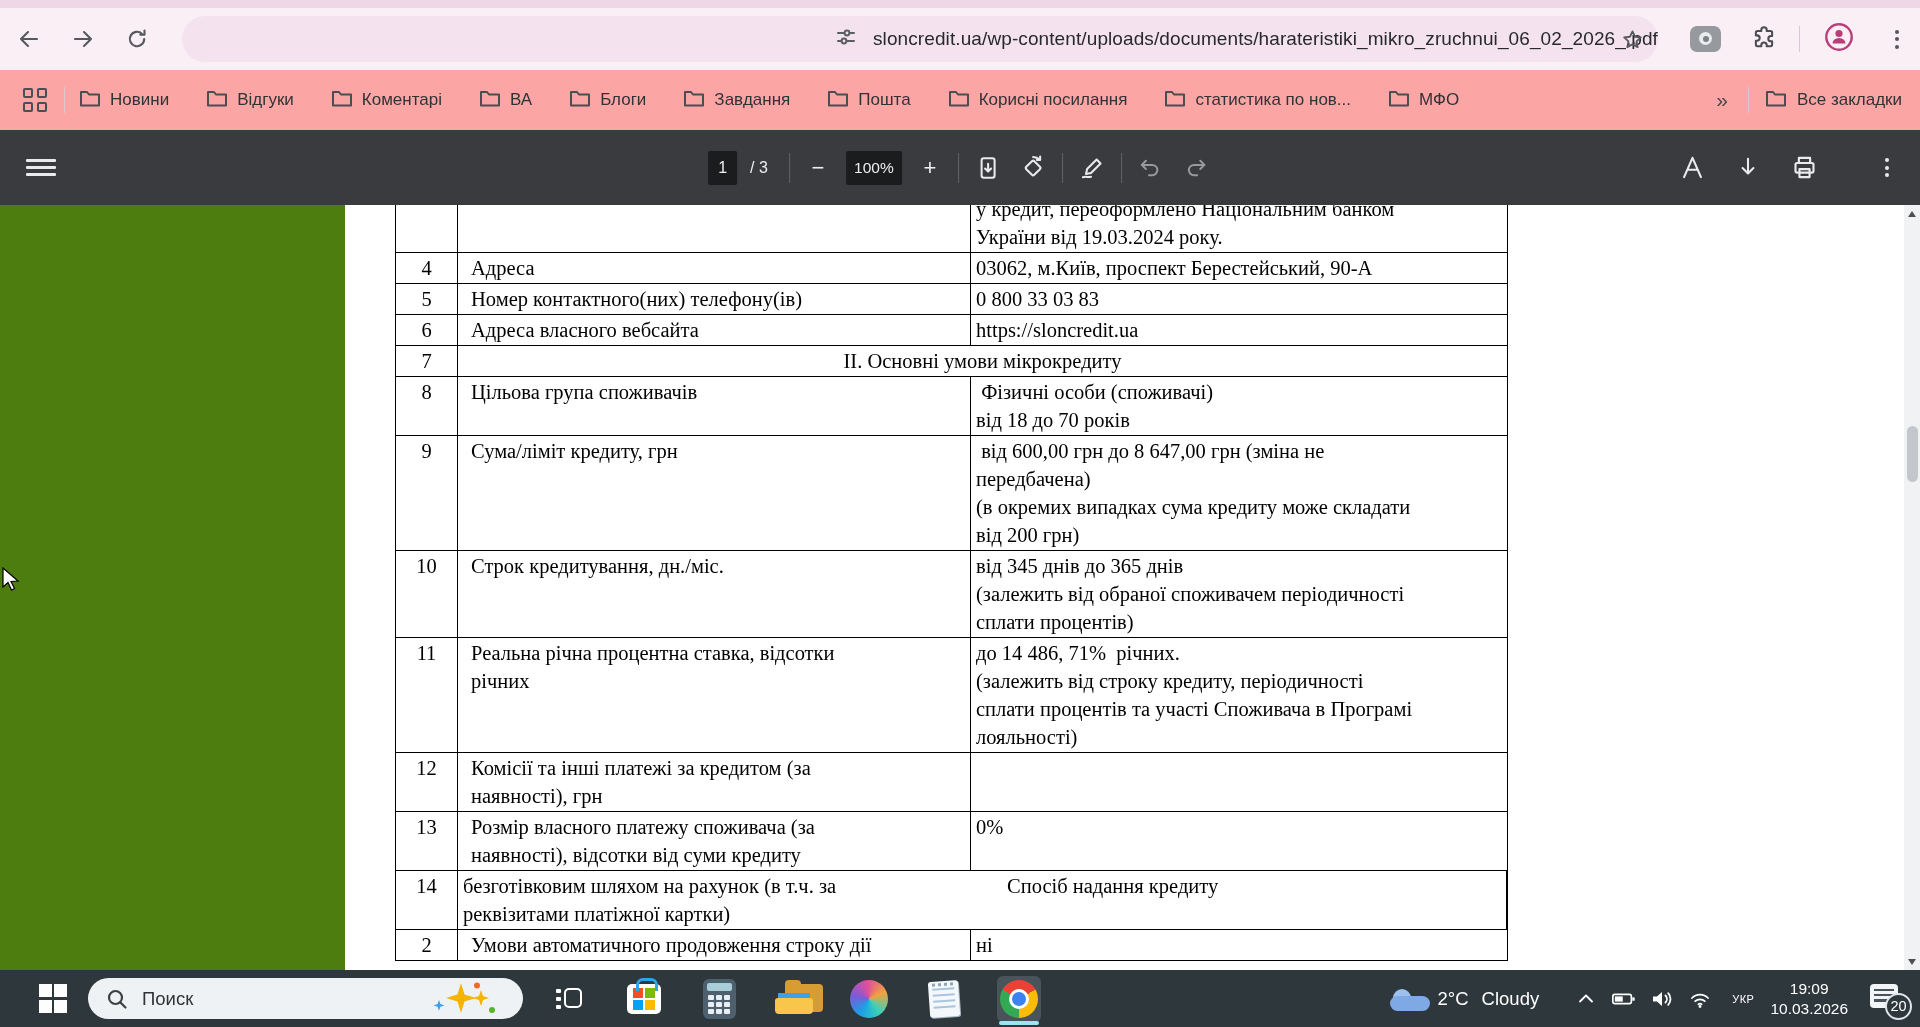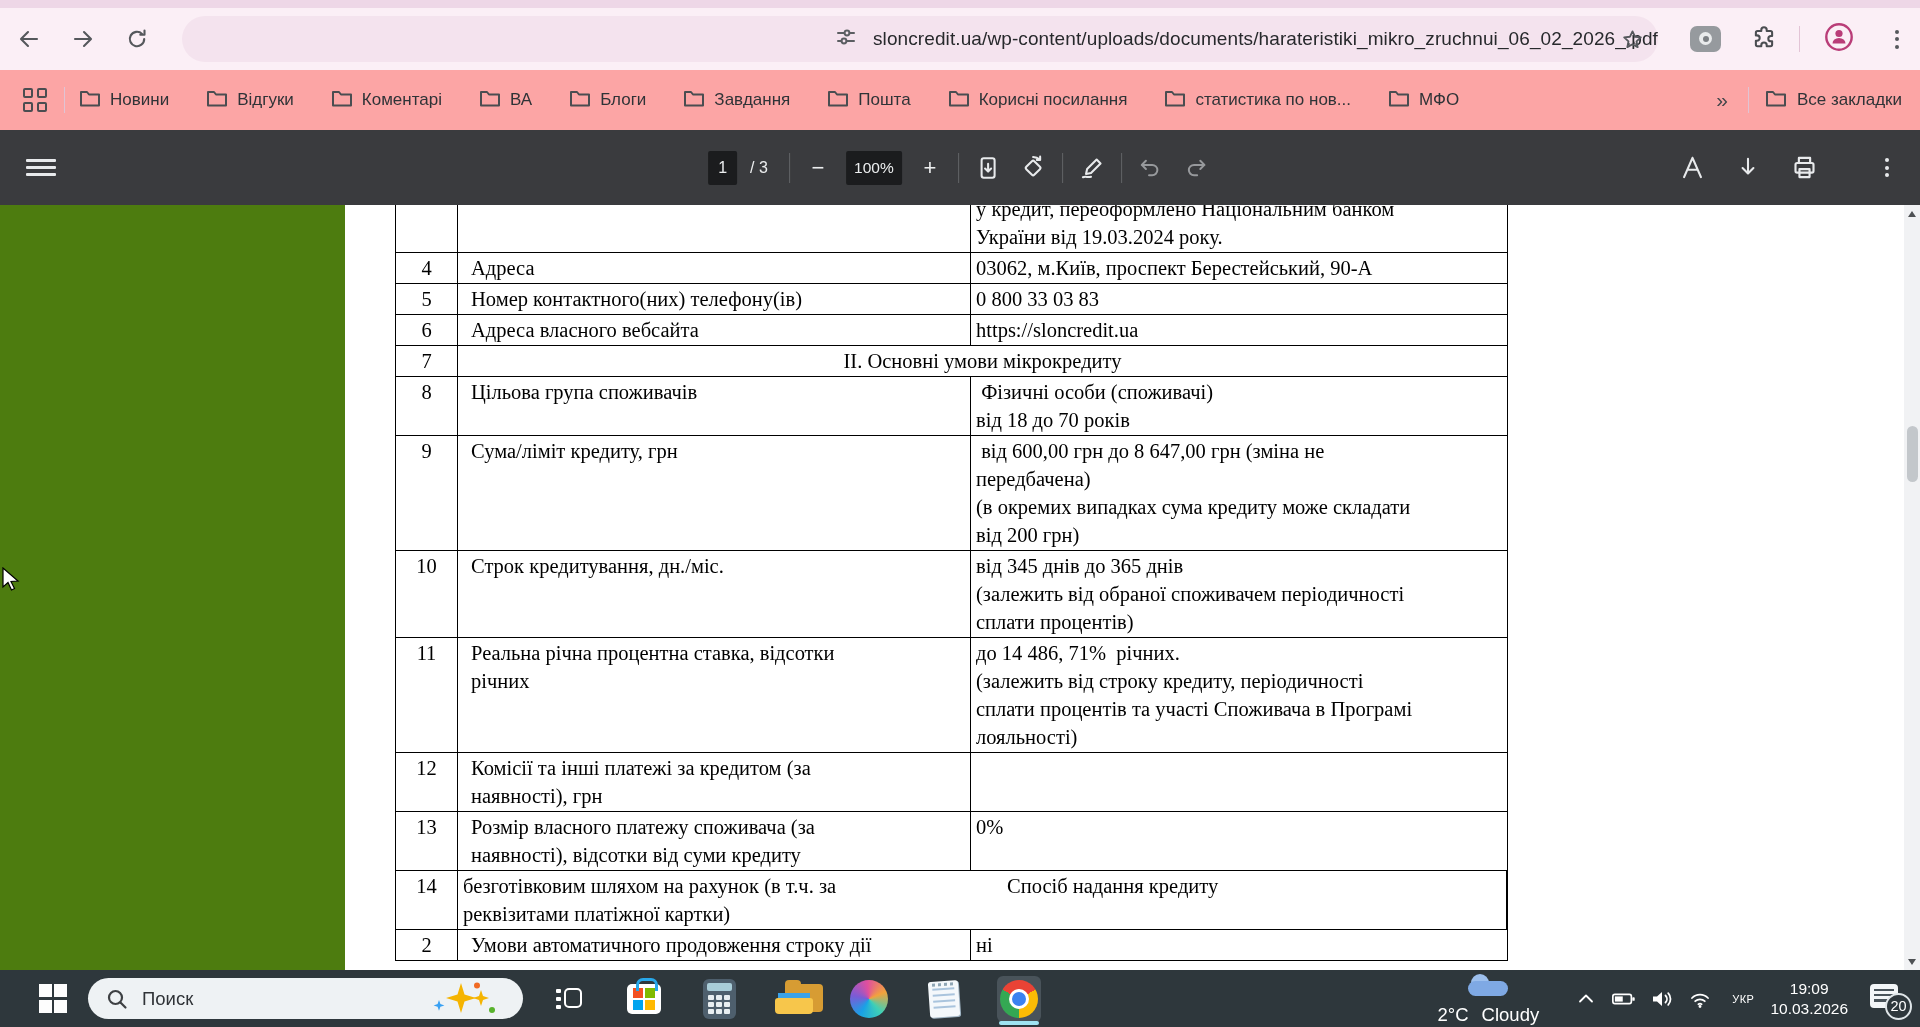--- a/index.html
+++ b/index.html
@@ -120,21 +120,21 @@
   .notepad::before { content:""; position:absolute; top:2px; left:4px; right:4px; height:3px;
                      background:repeating-linear-gradient(90deg,#8fa6b5 0 3px, transparent 3px 6px); }
   .notepad i { display:block; height:2px; background:#a9c4dd; margin-bottom:4px; }
 
   .chrome-ball { width:38px; height:38px; border-radius:50%; position:relative;
                  background:conic-gradient(from -60deg, #ea4335 0 120deg, #fbbc05 120deg 240deg, #34a853 240deg 360deg); }
   .chrome-ball::before { content:""; position:absolute; left:9px; top:9px; width:20px; height:20px; border-radius:50%; background:#fff; }
   .chrome-ball::after { content:""; position:absolute; left:12px; top:12px; width:14px; height:14px; border-radius:50%; background:#3b82f0; }
 
   .tray { margin-left:auto; display:flex; align-items:center; }
-  .weather { display:flex; align-items:center; gap:8px; margin-right:34px;flex-direction:column; }
+  .weather { display:flex; align-items:center; gap:8px; margin-right:34px; }
   .cloud { width:40px; height:24px; position:relative; }
   .cloud::before { content:""; position:absolute; left:3px; top:2px; width:18px; height:18px; border-radius:50%; background:#9dc0ee; }
   .cloud::after { content:""; position:absolute; left:0; bottom:0; width:40px; height:15px; border-radius:9px; background:#7fa9e4; }
   .weather-text { font-size:18.5px; display:flex; gap:13px; }
   .tray-icons { display:flex; align-items:center; gap:13px; margin-right:14px; }
   .tray-ic { width:25px; height:25px; display:flex; align-items:center; justify-content:center; }
   .tray-ic svg { stroke:#fff; fill:none; stroke-width:1.8; stroke-linecap:round; stroke-linejoin:round; }
   .lang { font-size:11px; margin:0 16px 0 6px; letter-spacing:.5px; }
   .clock { text-align:center; font-size:15.5px; line-height:20px; margin-right:22px; }
   .notif { position:relative; width:34px; height:30px; margin-right:16px; }

